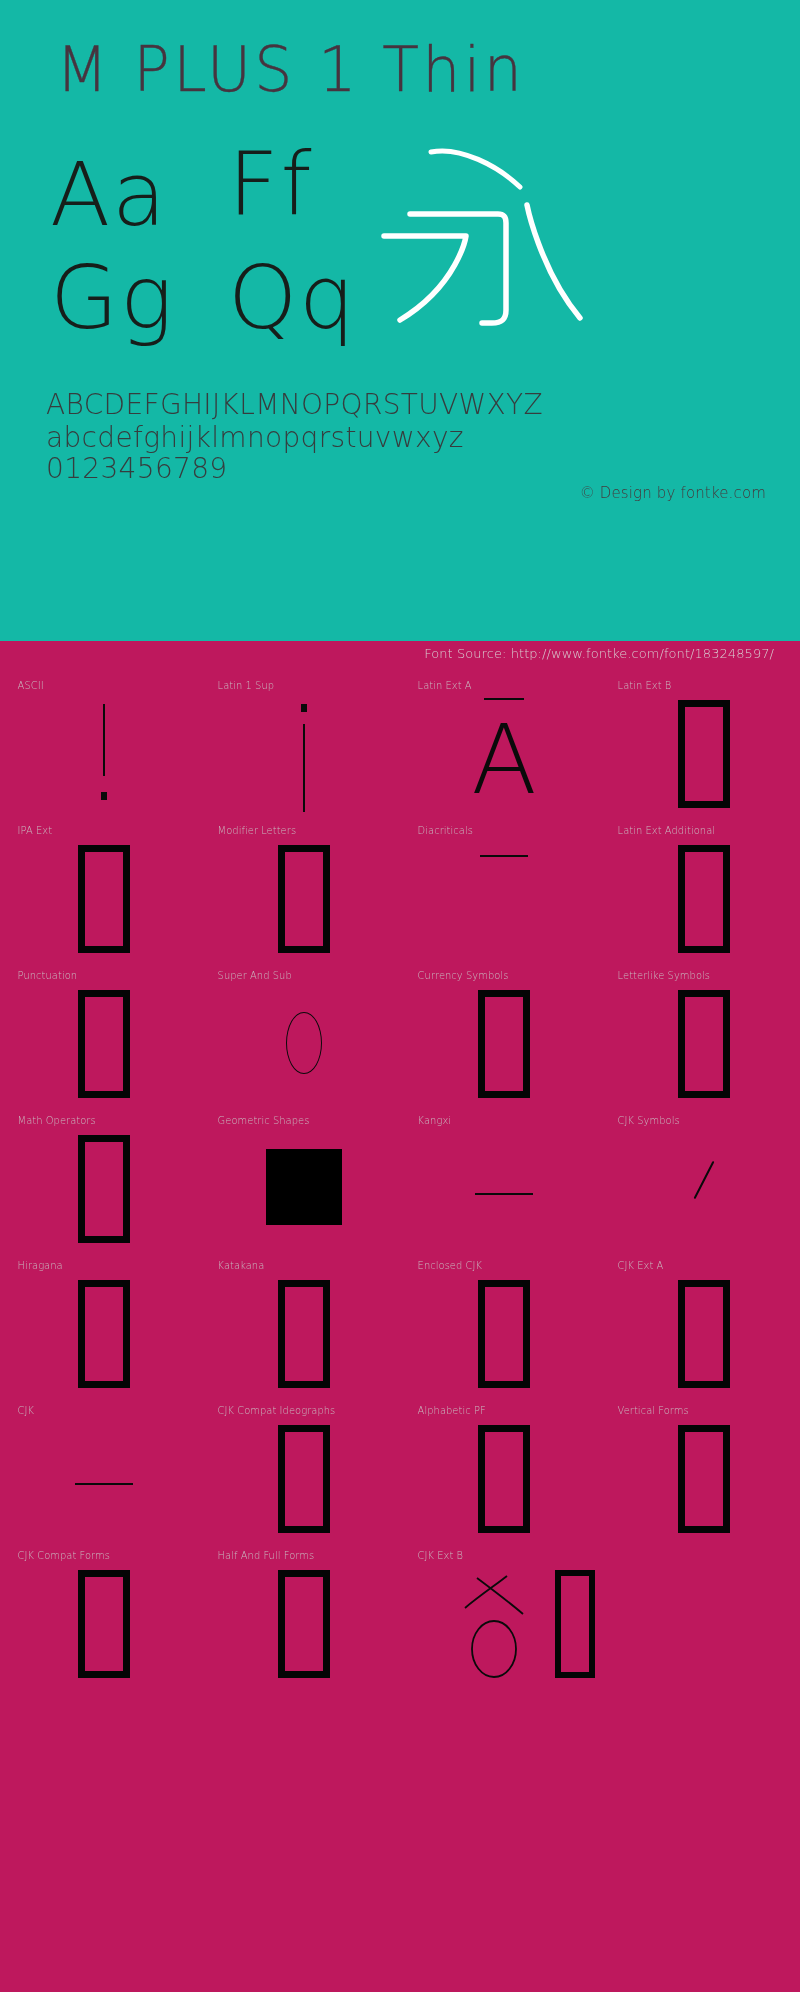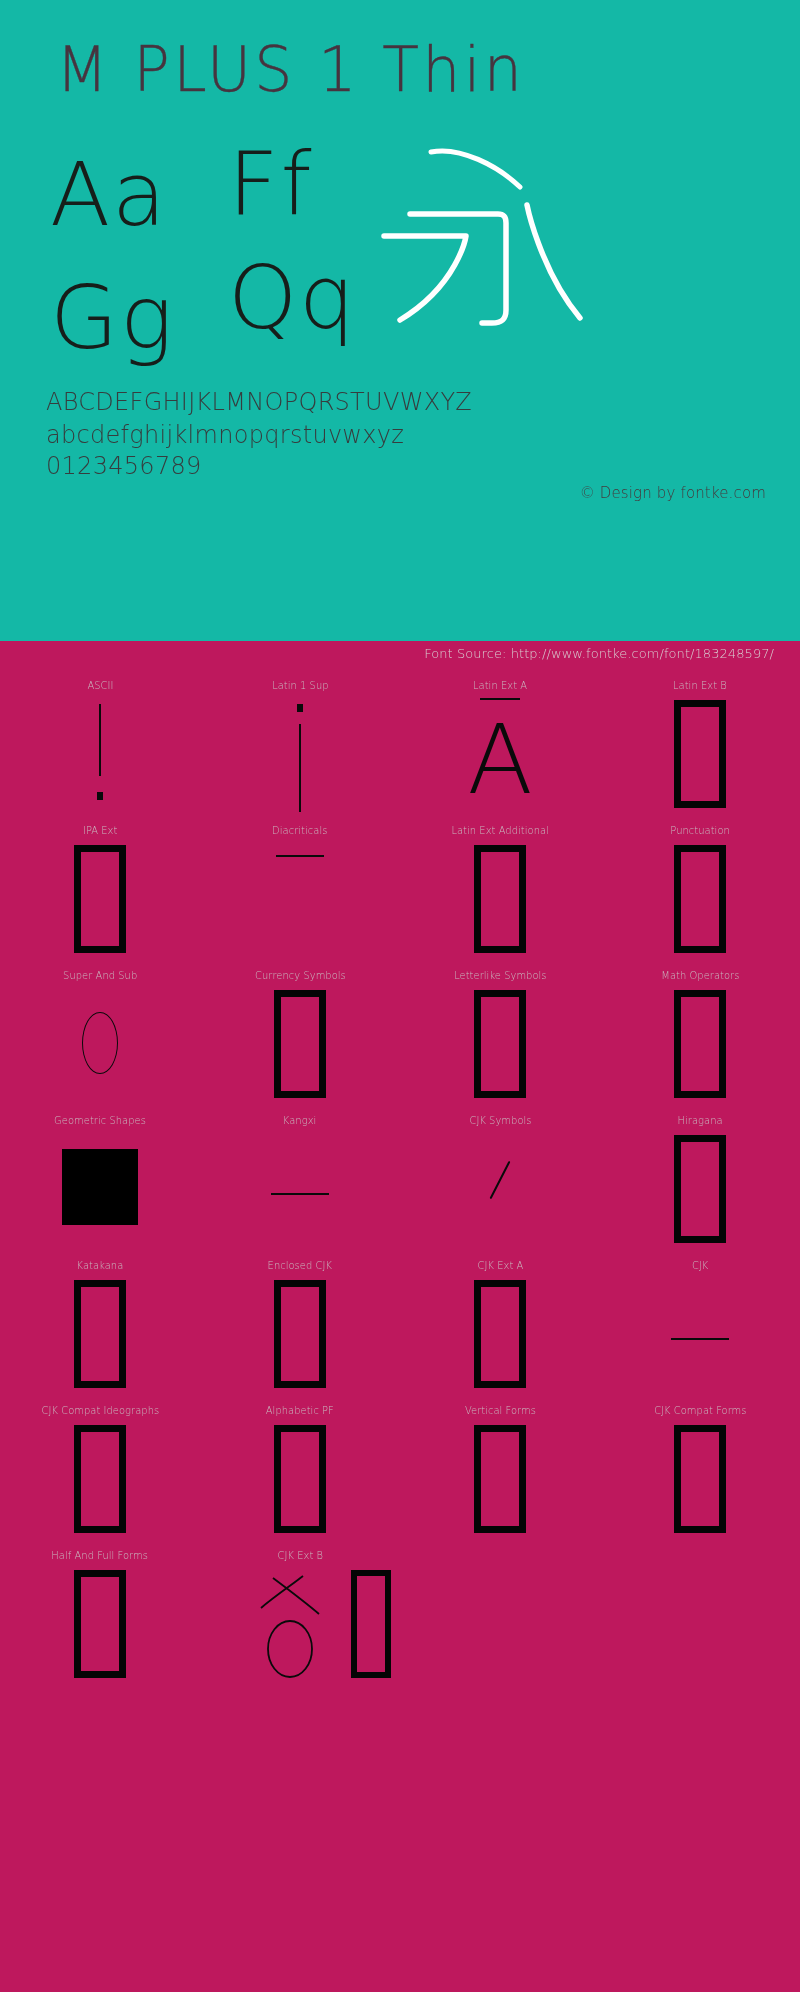--- a/index.html
+++ b/index.html
@@ -39,34 +39,34 @@
     font-family:"DejaVu Sans", sans-serif;
     font-weight:100;
     font-size:88px;
     color:#17120f;
     letter-spacing:0.02em;
     white-space:nowrap;
     opacity:0.92;
   }
   #glyph-pair-0 { left:50px;  top:143px; }
   #glyph-pair-1 { left:228px; top:132px; }
-  #glyph-pair-2 { left:50px;  top:246px;margin-top:20px; }
+  #glyph-pair-2 { left:50px;  top:246px; }
   #glyph-pair-3 { left:228px; top:246px; }
 
   
   #cjk-sample {
     position:absolute; left:370px; top:130px;
     width:220px; height:215px;
   }
 
   .alphabet-row {
     position:absolute; left:46px;
     font-family:"DejaVu Sans", sans-serif;
     font-weight:100;
-    font-size:24px;
+    font-size:28px;
     letter-spacing:0.012em;
     color:#3a3033;
     white-space:nowrap;
     opacity:0.9;
   }
   #alphabet-row-0 { top:388px; }
   #alphabet-row-1 { top:421px; }
   #alphabet-row-2 { top:452px; }
 
   #copyright-line {
@@ -102,21 +102,21 @@
     width:800px;
     display:grid;
     grid-template-columns:repeat(4,200px);
     grid-auto-rows:145px;
   }
 
   .block-cell {
     position:relative;
     display:flex;
     flex-direction:column;
-    align-items:center;
+    margin-left:8px;
   }
 
   .block-label {
     font-family:"DejaVu Sans", sans-serif;
     font-weight:300;
     font-size:11px;
     color:#c9b9bf;
     letter-spacing:0.005em;
     white-space:nowrap;
     margin-top:5px;
@@ -269,20 +269,28 @@
       <div class="block-cell">
         <div class="block-label">Latin Ext B</div>
         <div class="block-sample">
           <div class="sample-inner">
             <div class="s-tofu-wide"></div>
           </div>
         </div>
       </div>
       <div class="block-cell">
         <div class="block-label">IPA Ext</div>
+        <div class="block-sample">
+          <div class="sample-inner">
+            <div class="s-tofu-wide"></div>
+          </div>
+        </div>
+      </div>
+      <div class="block-cell">
+        <div class="block-label">Modifier Letters</div>
         <div class="block-sample">
           <div class="sample-inner">
             <div class="s-tofu-wide"></div>
           </div>
         </div>
       </div>
       <div class="block-cell">
         <div class="block-label">Diacriticals</div>
         <div class="block-sample">
           <div class="sample-inner">

